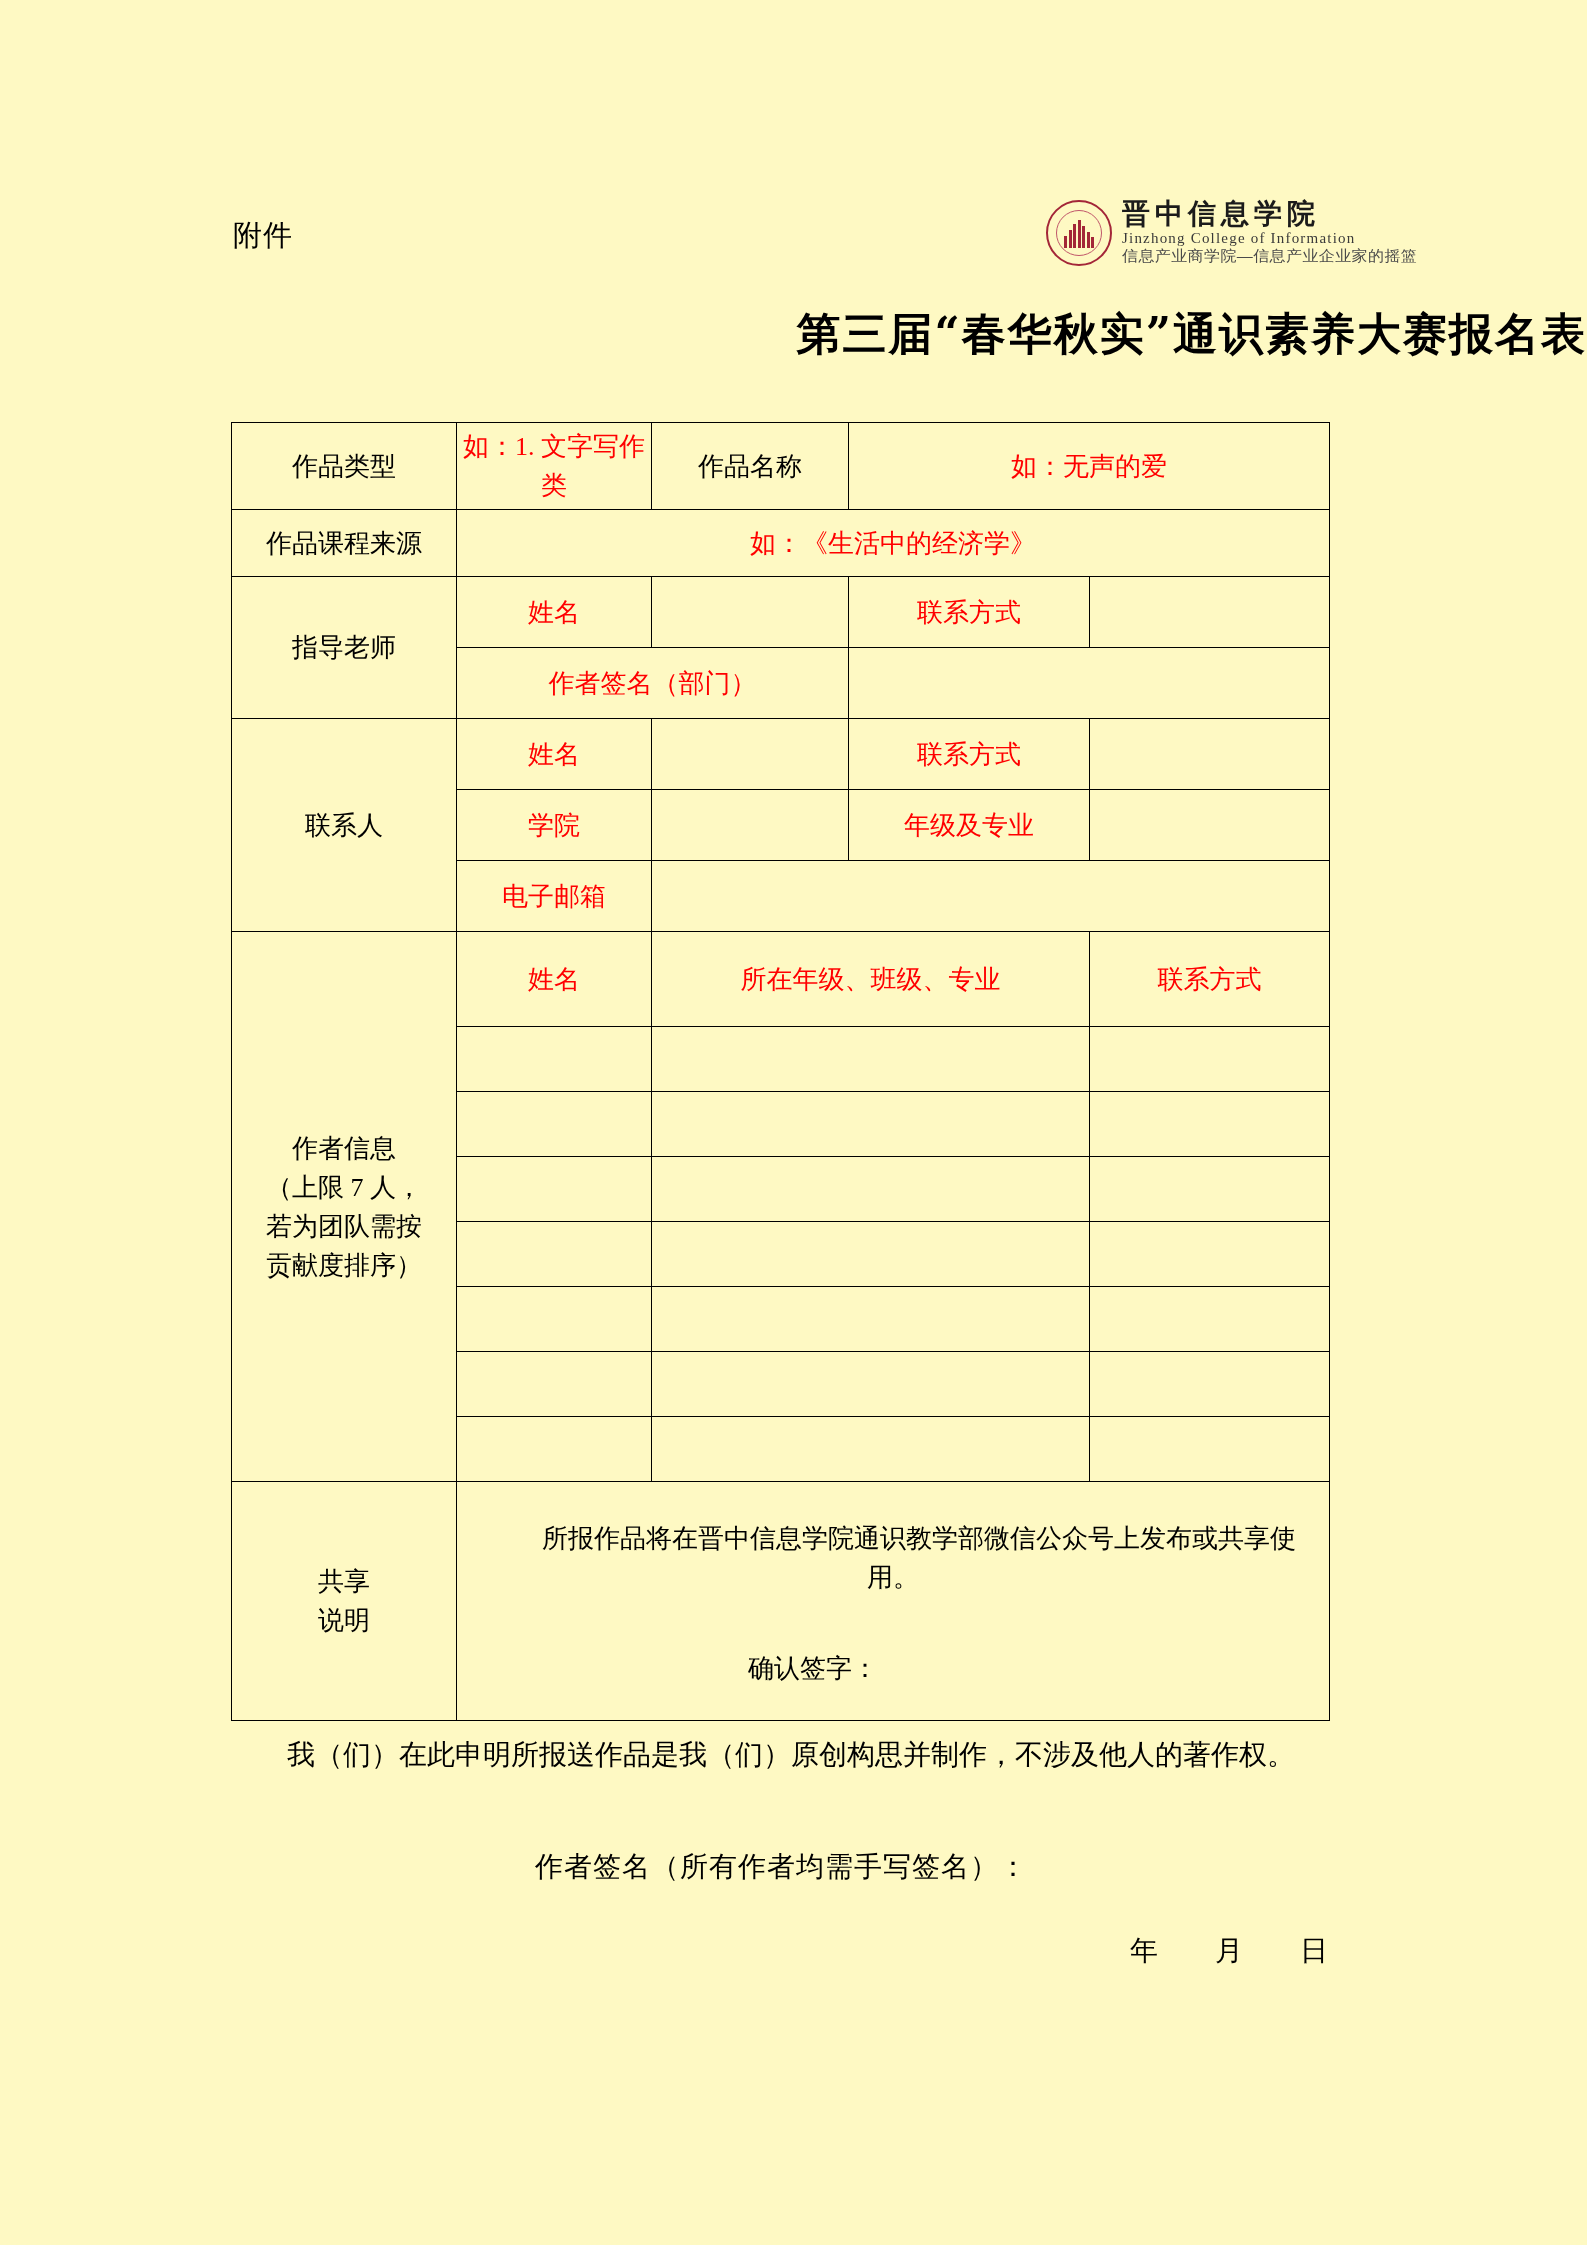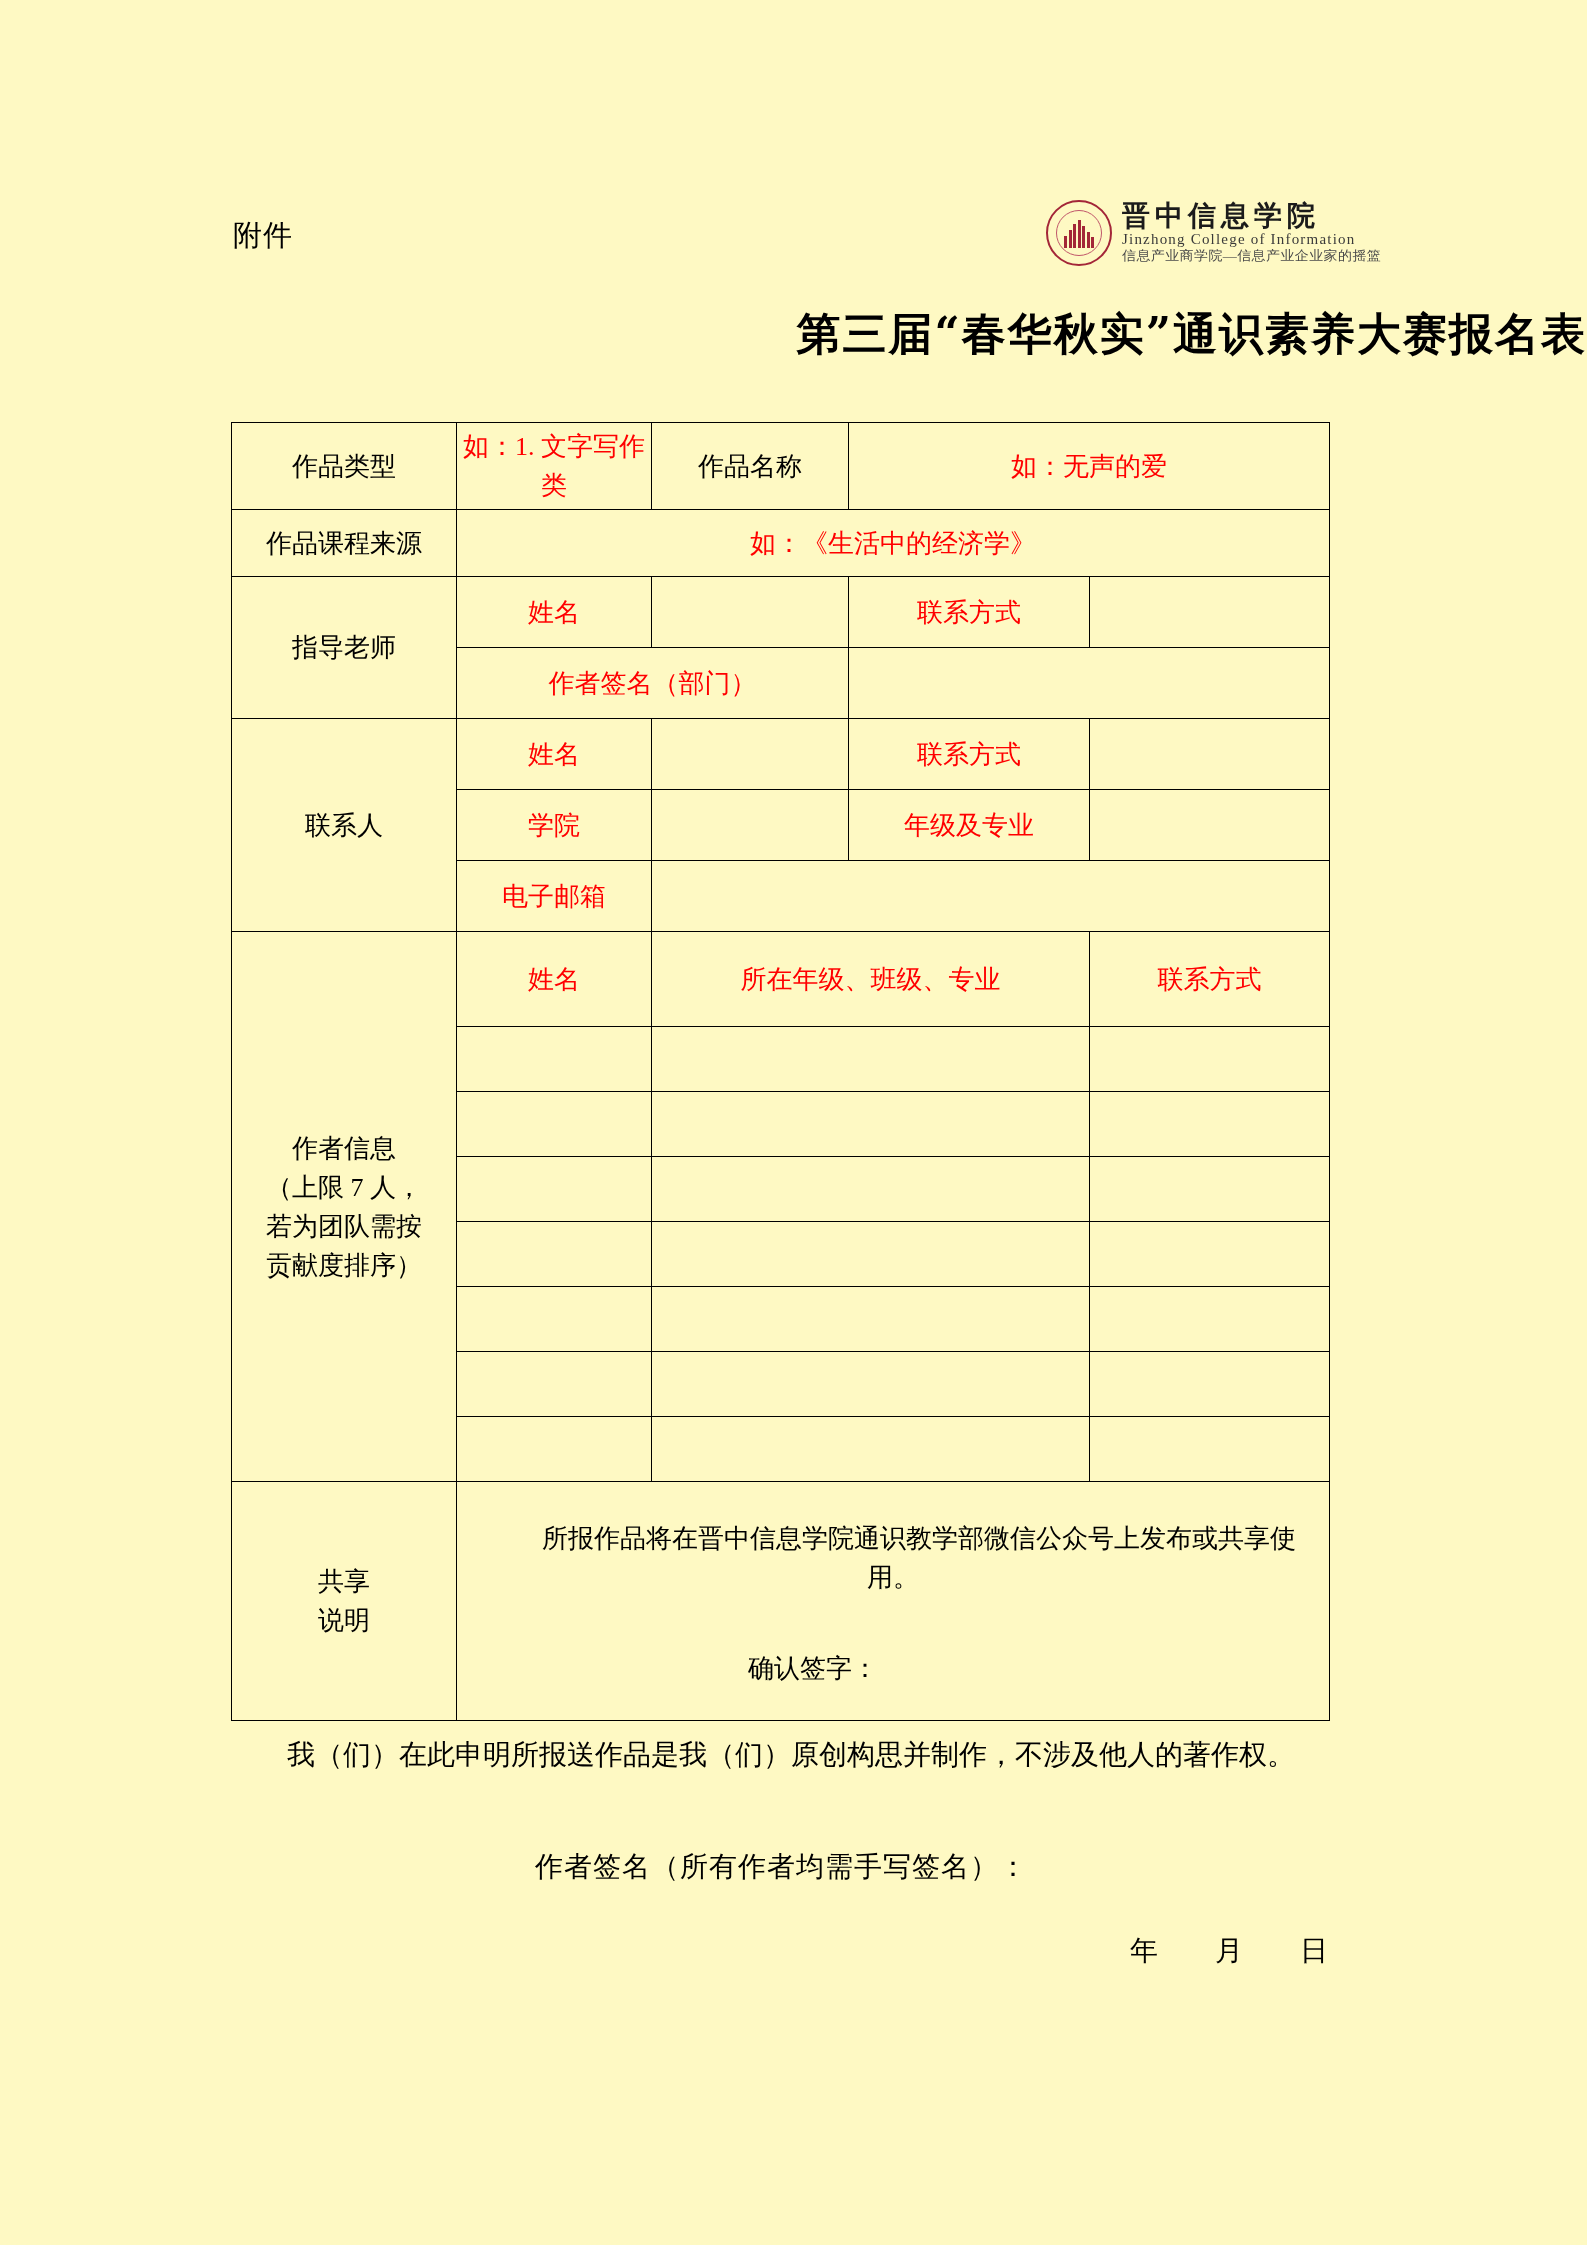--- a/index.html
+++ b/index.html
@@ -84,22 +84,22 @@
   }
   .logo-en {
     font-family: "Liberation Serif", serif;
     font-size: 15px;
     color: #3a3a3a;
     letter-spacing: 1.2px;
     line-height: 1.25;
     white-space: nowrap;
   }
   .logo-slogan {
-    font-family: Liberation Serif, serif;
-    font-size: 14px;
+    font-family: Liberation Sans, sans-serif;
+    font-size: 16px;
     color: #4a4a4a;
     letter-spacing: 0.4px;
     line-height: 1.2;
     white-space: nowrap;
     transform: scaleY(0.95);
     transform-origin: left top;
     text-align: right;
   }
 
   .doc-title {

